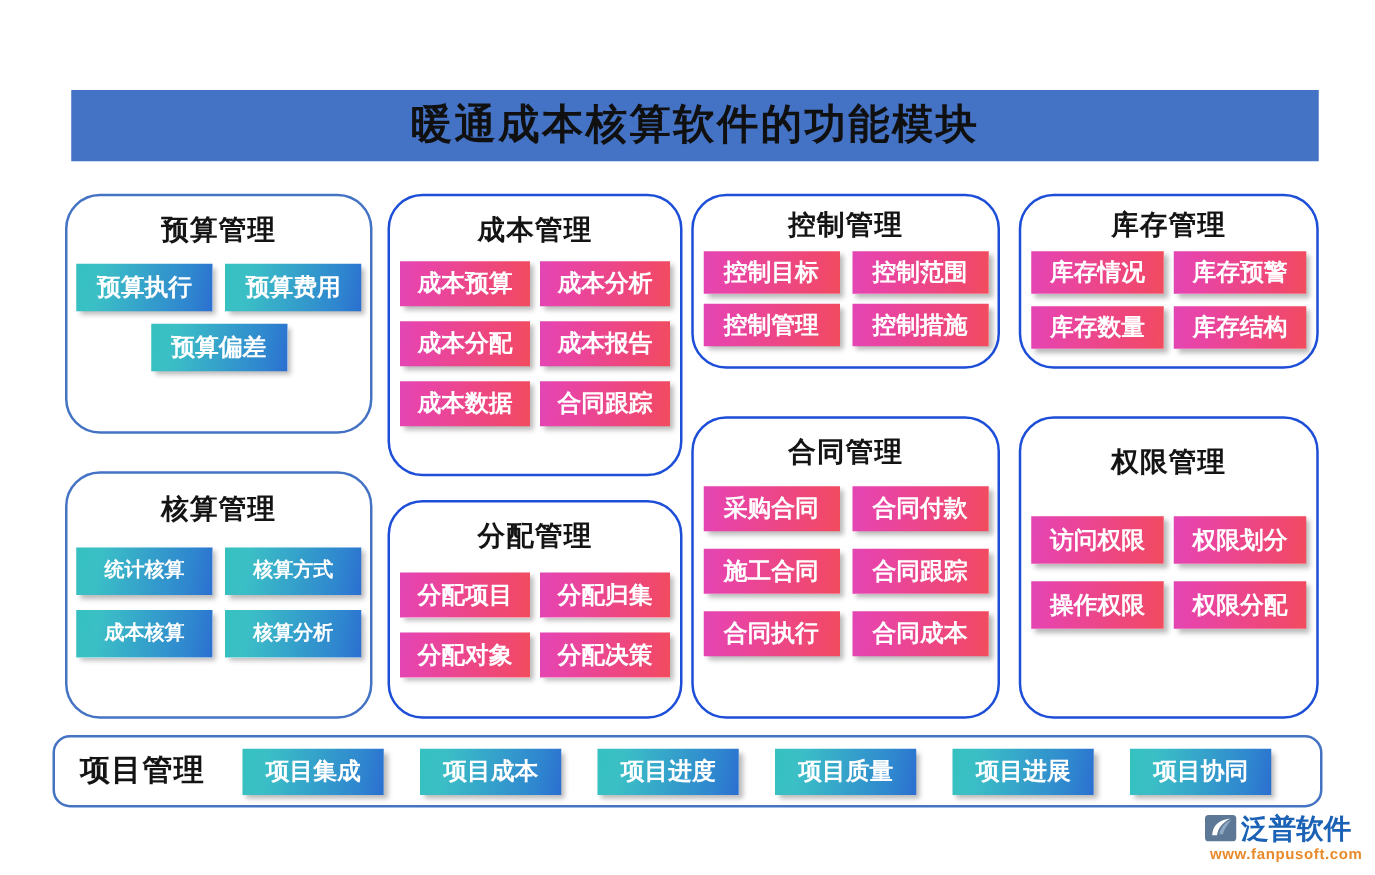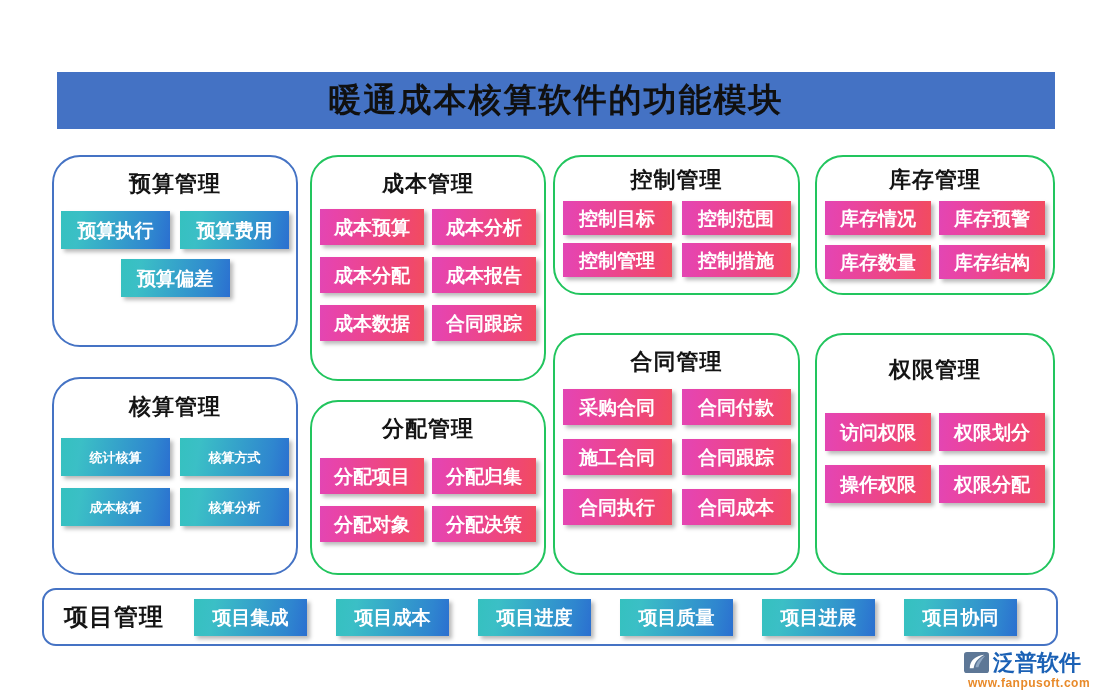--- a/index.html
+++ b/index.html
@@ -45,21 +45,21 @@
   .panel {
     position: absolute;
     background: #ffffff;
     border-radius: 28px;
     box-sizing: border-box;
     display: flex;
     flex-direction: column;
     align-items: center;
   }
   .panel.blue   { border: 2px solid #4573c4; }
-  .panel.pink   { border: 2px solid #22c55e; }
+  .panel.pink   { border: 2px solid #1d4ed8; }
 
   .panel-title {
     font-size: 22px;
     font-weight: bold;
     color: #141414;
     letter-spacing: 1px;
     text-align: center;
     line-height: 1;
   }
 
@@ -90,21 +90,21 @@
   }
 
   
   #panel-budget      { left: 52px;  top: 155px; width: 246px; height: 192px; padding-top: 16px; }
   #panel-budget .chip-grid   { margin-top: 16px; width: 228px; gap: 10px 10px; }
   #panel-budget .chip        { width: 109px; height: 38px; font-size: 19px; }
 
   
   #panel-accounting  { left: 52px;  top: 377px; width: 246px; height: 198px; padding-top: 17px; }
   #panel-accounting .chip-grid { margin-top: 20px; width: 228px; gap: 12px 10px; }
-  #panel-accounting .chip      { width: 109px; height: 38px; font-size: 13px; }
+  #panel-accounting .chip      { width: 109px; height: 38px; font-size: 16px; }
 
   
   #panel-cost        { left: 310px; top: 155px; width: 236px; height: 226px; padding-top: 16px; }
   #panel-cost .chip-grid { margin-top: 14px; width: 216px; gap: 12px 8px; }
   #panel-cost .chip      { width: 104px; height: 36px; font-size: 19px; }
 
   
   #panel-allocation  { left: 310px; top: 400px; width: 236px; height: 175px; padding-top: 16px; }
   #panel-allocation .chip-grid { margin-top: 18px; width: 216px; gap: 12px 8px; }
   #panel-allocation .chip      { width: 104px; height: 36px; font-size: 19px; }

